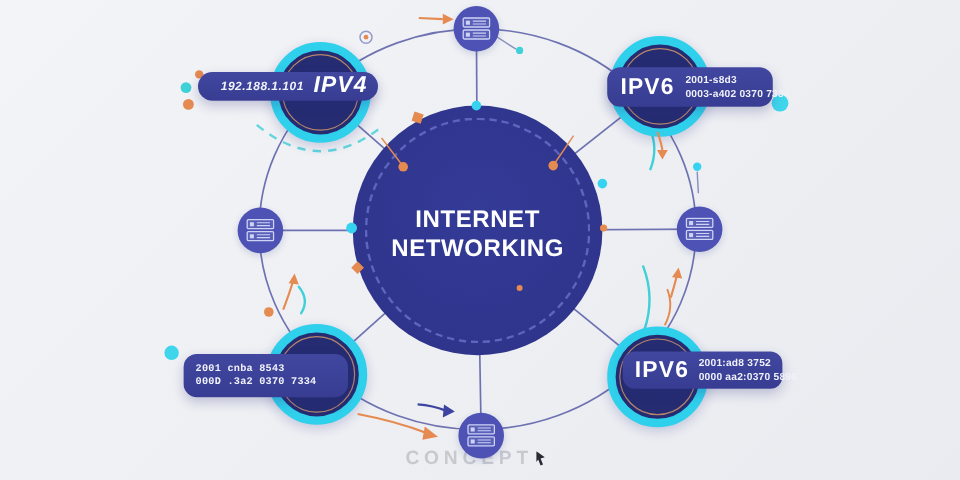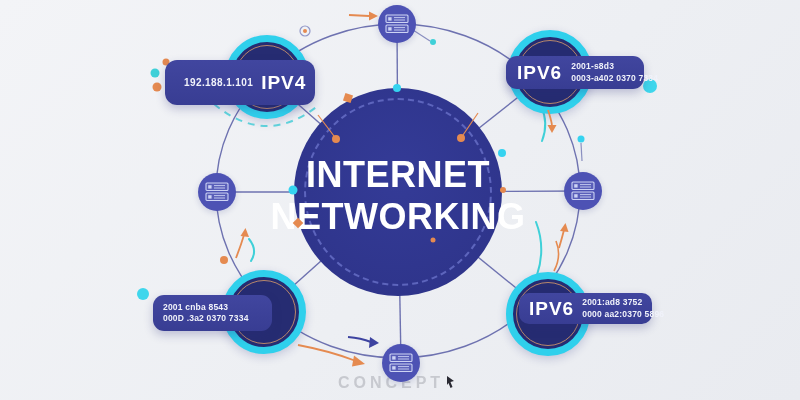--- a/index.html
+++ b/index.html
@@ -17,21 +17,21 @@
   #center-circle {
     position:absolute; left:294px; top:88px; width:208px; height:208px;
     background:radial-gradient(circle at 50% 42%, #343b97 0%, #2f358c 70%, #2b3183 100%);
     border-radius:50%; z-index:25;
     display:flex; align-items:center; justify-content:center;
   }
   #dashed-ring {
     position:absolute; inset:10px; border:2px dashed #6d75cd; border-radius:50%;
     opacity:.75;
   }
-  #title { text-align:center; color:#ffffff; font-weight:700; font-size:36px;
+  #title { text-align:center; color:#ffffff; font-weight:700; font-size:20px;
     line-height:1.18; letter-spacing:.5px; transform:translateY(4px); }
 
   
   .bignode {
     position:absolute; width:84px; height:84px; border-radius:50%;
     background:#262c72; border:7px solid #2fd0ec; z-index:20;
     box-shadow:0 3px 10px rgba(40,50,130,.22);
   }
   .bignode .copper {
     position:absolute; inset:3px; border:1.5px solid #c6906a; border-radius:50%;
@@ -52,23 +52,23 @@
   #hub-left   { left:198px; top:173px; }
   #hub-right  { left:564px; top:172px; }
   #hub-bottom { left:382px; top:344px; }
 
   
   .pill {
     position:absolute; background:linear-gradient(180deg,#41469f,#383d93);
     border-radius:12px; z-index:40; display:flex; align-items:center;
     color:#f0f2fa; box-shadow:0 4px 10px rgba(40,45,120,.25);
   }
-  #pill-tl { left:165px; top:60px;  width:150px; height:45px; padding:0 11px; gap:8px; }
+  #pill-tl { left:165px; top:60px;  width:150px; height:24px; padding:0 11px; gap:8px;font-style:italic; }
   #pill-tr { left:506px; top:56px;  width:138px; height:33px; padding:0 11px; gap:9px; border-radius:11px; }
-  #pill-bl { left:153px; top:295px; width:119px; height:36px; padding:0 10px; gap:18px; border-radius:11px; }
+  #pill-bl { left:153px; top:295px; width:137px; height:36px; padding:0 10px; gap:18px; border-radius:11px;font-family:Liberation Mono, monospace; }
   #pill-br { left:519px; top:293px; width:133px; height:31px; padding:0 10px; gap:8px; border-radius:10px; }
   .pill .addr1 { font-size:10px; font-weight:600; letter-spacing:.4px; white-space:nowrap; }
   .pill .addr2 { font-size:8.5px; font-weight:600; letter-spacing:.2px; line-height:1.3; white-space:nowrap; }
   .pill .big-label { font-size:19px; font-weight:800; letter-spacing:1px; color:#ffffff; white-space:nowrap; }
   #pill-tl .big-label { margin-left:auto; }
 
   
   #caption {
     position:absolute; left:297px; top:374px; width:200px; text-align:center;
     color:#c7c9cf; font-size:16px; font-weight:700; letter-spacing:4px; z-index:15;

